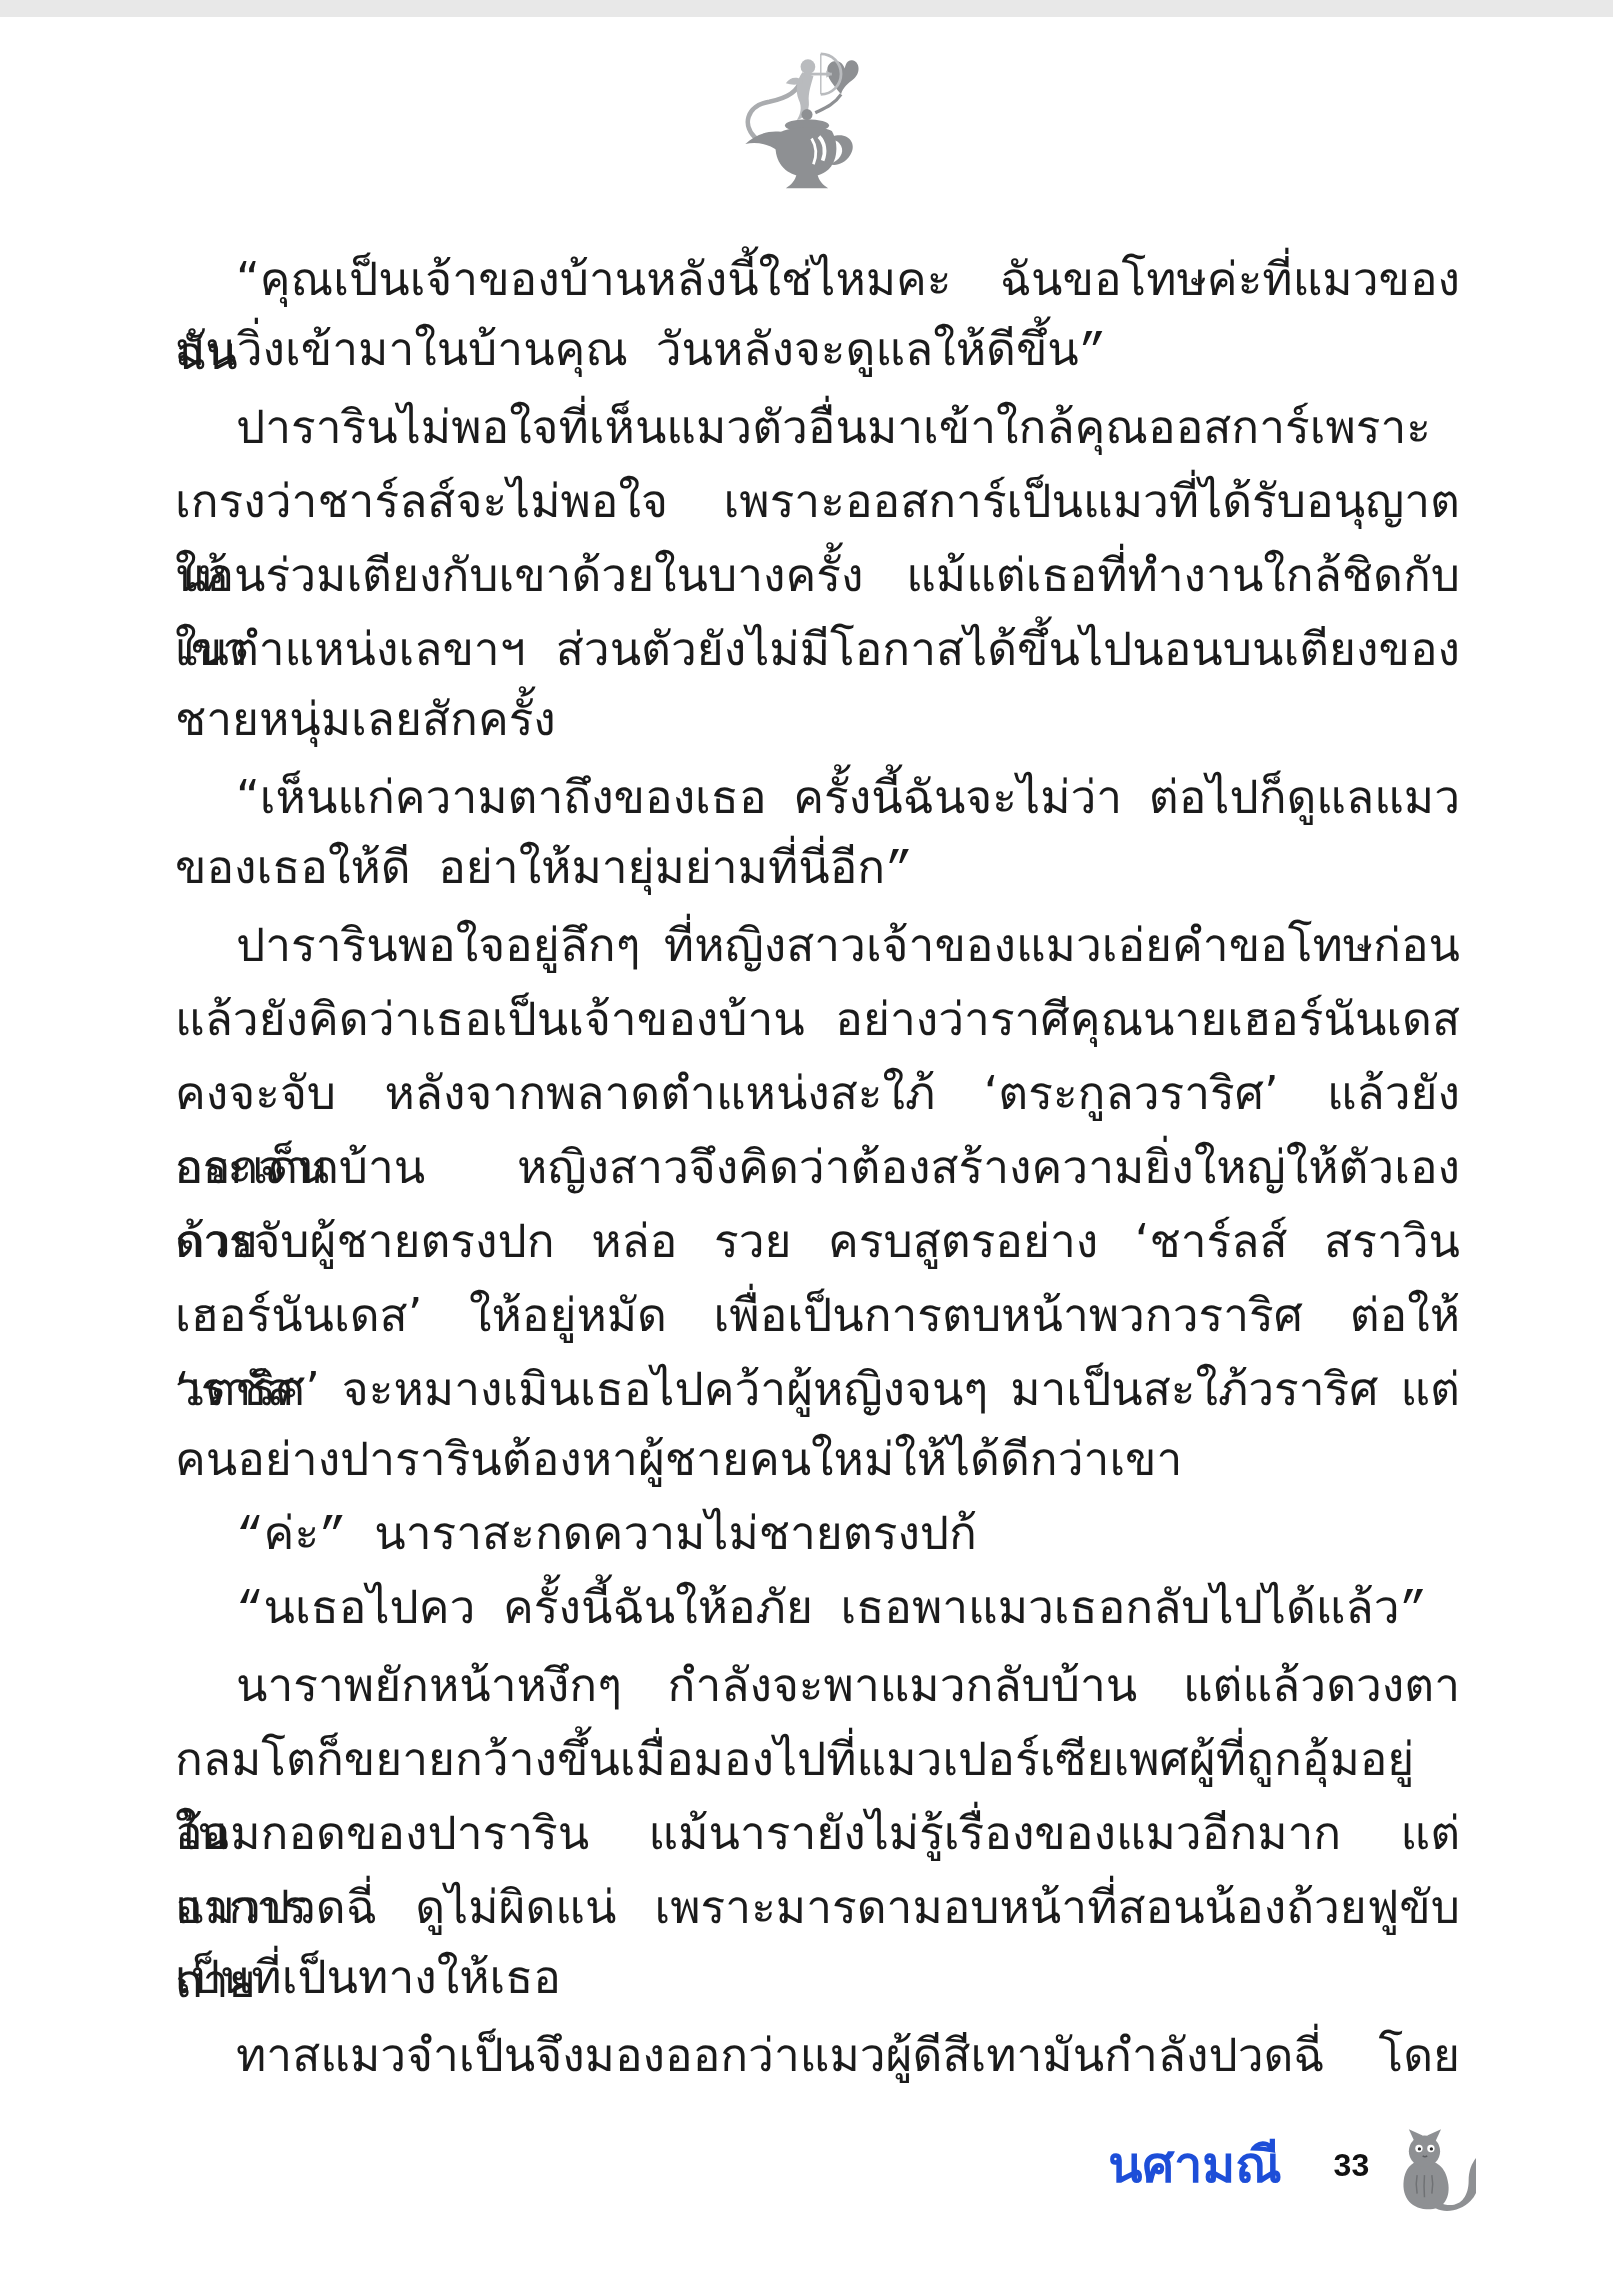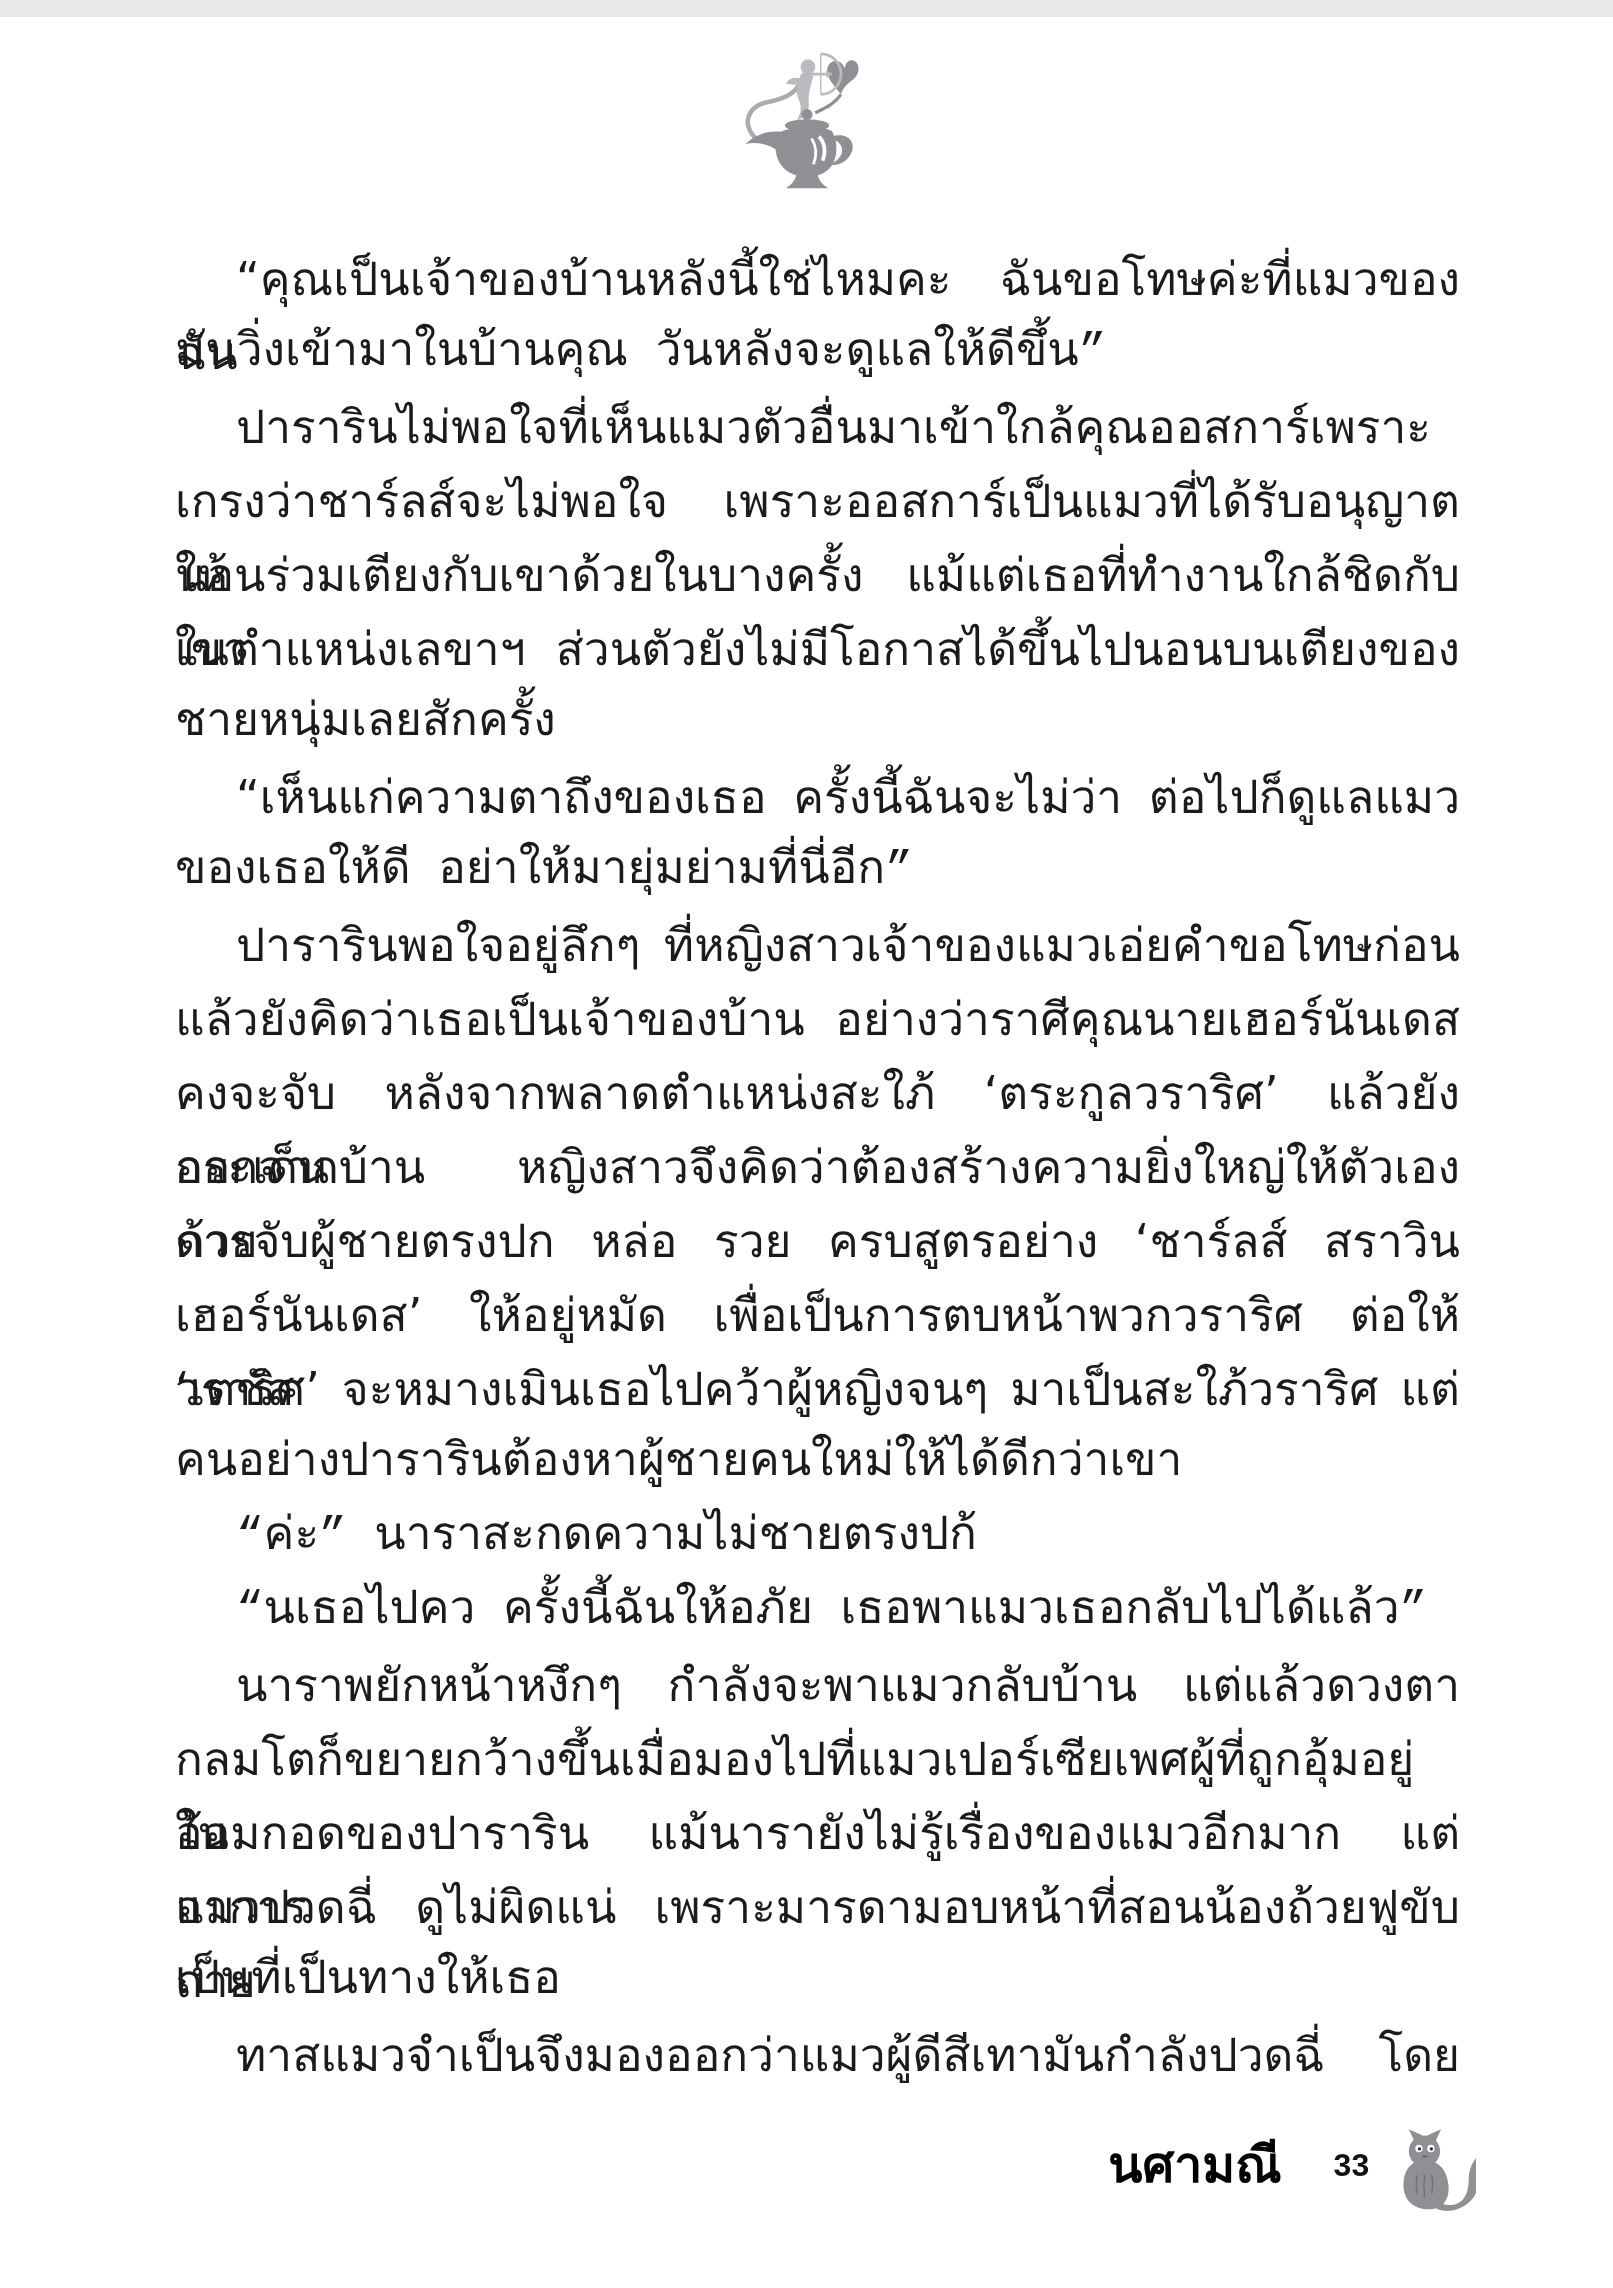--- a/index.html
+++ b/index.html
@@ -43,21 +43,21 @@
   
   .footer {
     position:absolute;
     top:2112px; right:137px;
     display:flex;
     align-items:center;
   }
   .footer-title {
     font-weight:bold;
     font-size:50px;
-    color:#000000;
+    color:#1d4ed8;
     line-height:1;
     padding-bottom:13px;
   }
   .footer-page {
     font-weight:bold;
     font-size:32px;
     color:#111;
     margin-left:52px;
     padding-bottom:13px;
     font-family:"Liberation Sans", sans-serif;

